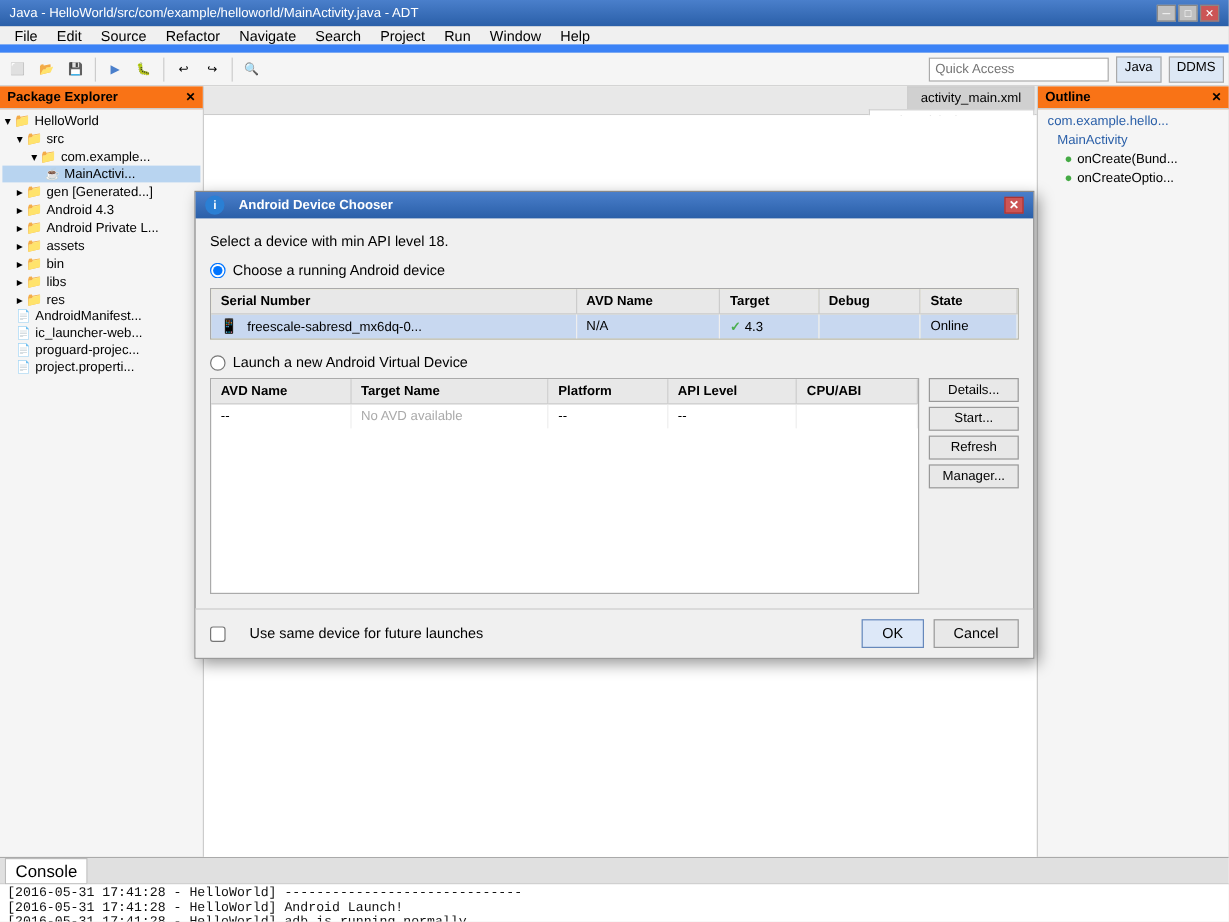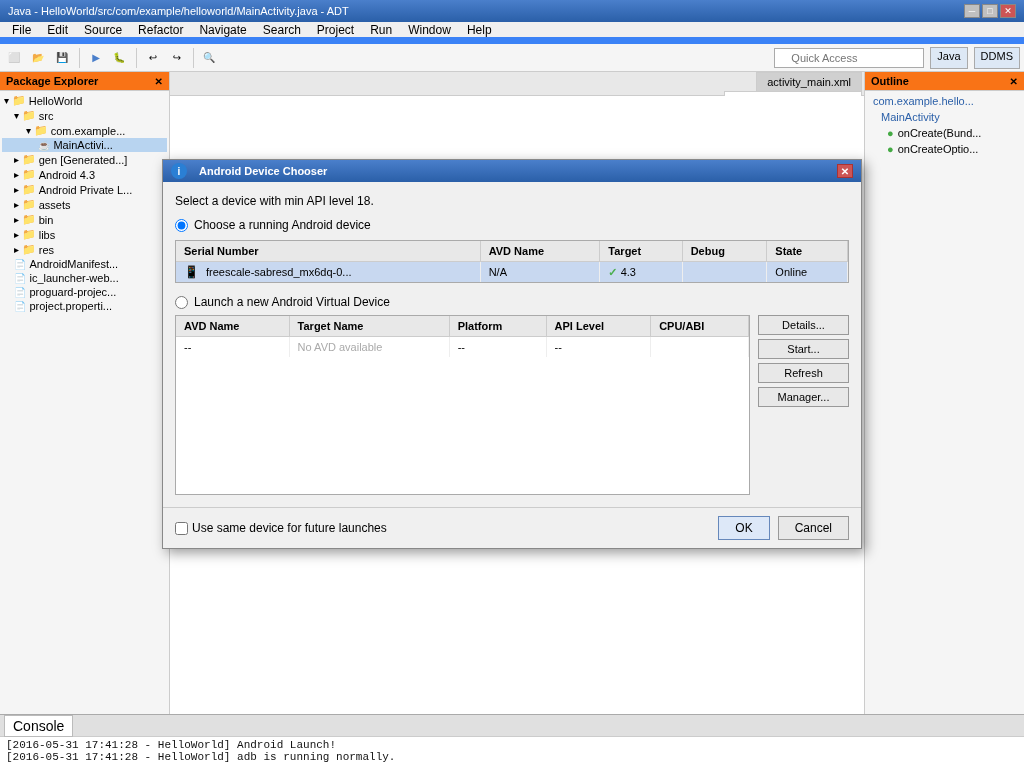--- a/index.html
+++ b/index.html
@@ -11,21 +11,21 @@
     .title-btn { width: 16px; height: 14px; background: #c0c0c0; border: 1px solid #888; font-size: 9px; display: flex; align-items: center; justify-content: center; cursor: pointer; }
 
     
     .menu-bar { background: #f0f0f0; height: 22px; display: flex; align-items: center; padding: 0 4px; border-bottom: 7px solid #3b82f6; }
     .menu-item { padding: 2px 8px; font-size: 12px; cursor: pointer; }
 
     
     .toolbar { background: #f5f5f5; height: 28px; border-bottom: 1px solid #ccc; display: flex; align-items: center; padding: 0 4px; gap: 2px; }
     .tb-sep { width: 1px; height: 20px; background: #ccc; margin: 0 3px; }
     .tb-btn { width: 22px; height: 22px; background: transparent; border: 1px solid transparent; display: flex; align-items: center; justify-content: center; cursor: pointer; font-size: 10px; }
-    .quick-access-input { width: 150px; height: 20px; border: 1px solid #aaa; padding: 0 16px; font-size: 11px; }
+    .quick-access-input { width: 150px; height: 20px; border: 1px solid #aaa; padding: 0 4px; font-size: 11px; }
     .perspective-btn { background: #dde8f5; border: 1px solid #aaa; padding: 2px 6px; font-size: 11px; cursor: pointer; height: 22px; }
 
     
     .main-layout { display: flex; height: calc(768px - 22px - 22px - 28px - 30px - 24px); }
 
     
     .left-panel { width: 170px; background: #f5f5f5; border-right: 1px solid #ccc; display: flex; flex-direction: column; }
     .panel-header { background: #f97316; border-bottom: 1px solid #ccc; padding: 3px 6px; font-size: 11px; font-weight: bold; display: flex; align-items: center; justify-content: space-between; }
     .panel-close { font-size: 10px; cursor: pointer; }
 
@@ -73,21 +73,21 @@
 
     .device-table-container { border: 1px solid #aaa; background: #fef9c3; margin-bottom: 12px; }
     table { width: 100%; border-collapse: collapse; font-size: 11px; }
     thead tr { background: #e8e8e8; }
     th { padding: 4px 8px; text-align: left; border-right: 1px solid #ccc; border-bottom: 1px solid #ccc; font-weight: bold; }
     td { padding: 3px 8px; border-right: 1px solid #eee; }
     tr.selected-row td { background: #c8d8f0; }
     .avd-section { display: flex; align-items: flex-start; gap: 8px; }
     .avd-table-container { flex: 1; border: 1px solid #aaa; background: #fff; min-height: 180px; }
     .avd-buttons { display: flex; flex-direction: column; gap: 4px; }
-    .avd-btn { width: 91px; padding: 3px 2px; font-size: 11px; background: #e8e8e8; border: 1px solid #999; cursor: pointer; }
+    .avd-btn { width: 75px; padding: 3px 2px; font-size: 11px; background: #e8e8e8; border: 1px solid #999; cursor: pointer; }
     .avd-btn:disabled { color: #aaa; cursor: default; }
     .avd-empty { color: #aaa; padding: 4px 8px; font-size: 11px; }
 
     .modal-footer { padding: 8px 12px; border-top: 1px solid #ccc; display: flex; align-items: center; justify-content: space-between; background: #f0f0f0; }
     .modal-footer-right { display: flex; gap: 8px; }
     .footer-btn { padding: 4px 16px; font-size: 12px; border: 1px solid #999; background: #e8e8e8; cursor: pointer; }
     .footer-btn.ok-btn { background: #dde8f8; border-color: #6688bb; }
     .check-green::before { content: '✓'; color: #4caf50; font-weight: bold; }
 
     .modal-icon { width: 16px; height: 16px; background: #2a7fd4; border-radius: 50%; display: inline-flex; align-items: center; justify-content: center; color: white; font-weight: bold; font-size: 10px; margin-right: 6px; }
@@ -256,20 +256,21 @@
     </div>
   </div>
 
 </div>
 
 <div class="console-area">
   <div class="console-tabs">
     <div class="console-tab active">Console</div>
   </div>
   <div class="console-content">
+    <div>[2016-05-31 17:41:28 - HelloWorld] ------------------------------</div>
     <div>[2016-05-31 17:41:28 - HelloWorld] Android Launch!</div>
     <div>[2016-05-31 17:41:28 - HelloWorld] adb is running normally.</div>
 
   </div>
 </div>
 
 <div class="modal-overlay">
   <div class="modal" style="position: relative; top: -30px;">
 
     <div class="modal-title-bar">
@@ -348,21 +349,21 @@
         <div class="avd-buttons">
           <button class="avd-btn">Details...</button>
           <button class="avd-btn">Start...</button>
           <button class="avd-btn" style="margin-top: auto;">Refresh</button>
           <button class="avd-btn">Manager...</button>
         </div>
       </div>
     </div>
 
     <div class="modal-footer">
-      <div style="display:flex; align-items:center; gap:4px;">
+      <div style="display:flex; align-items:center; gap:20px;">
         <input type="checkbox" style="">
         <label>Use same device for future launches</label>
       </div>
       <div class="modal-footer-right">
         <button class="footer-btn ok-btn">OK</button>
         <button class="footer-btn">Cancel</button>
       </div>
     </div>
 
   </div>

